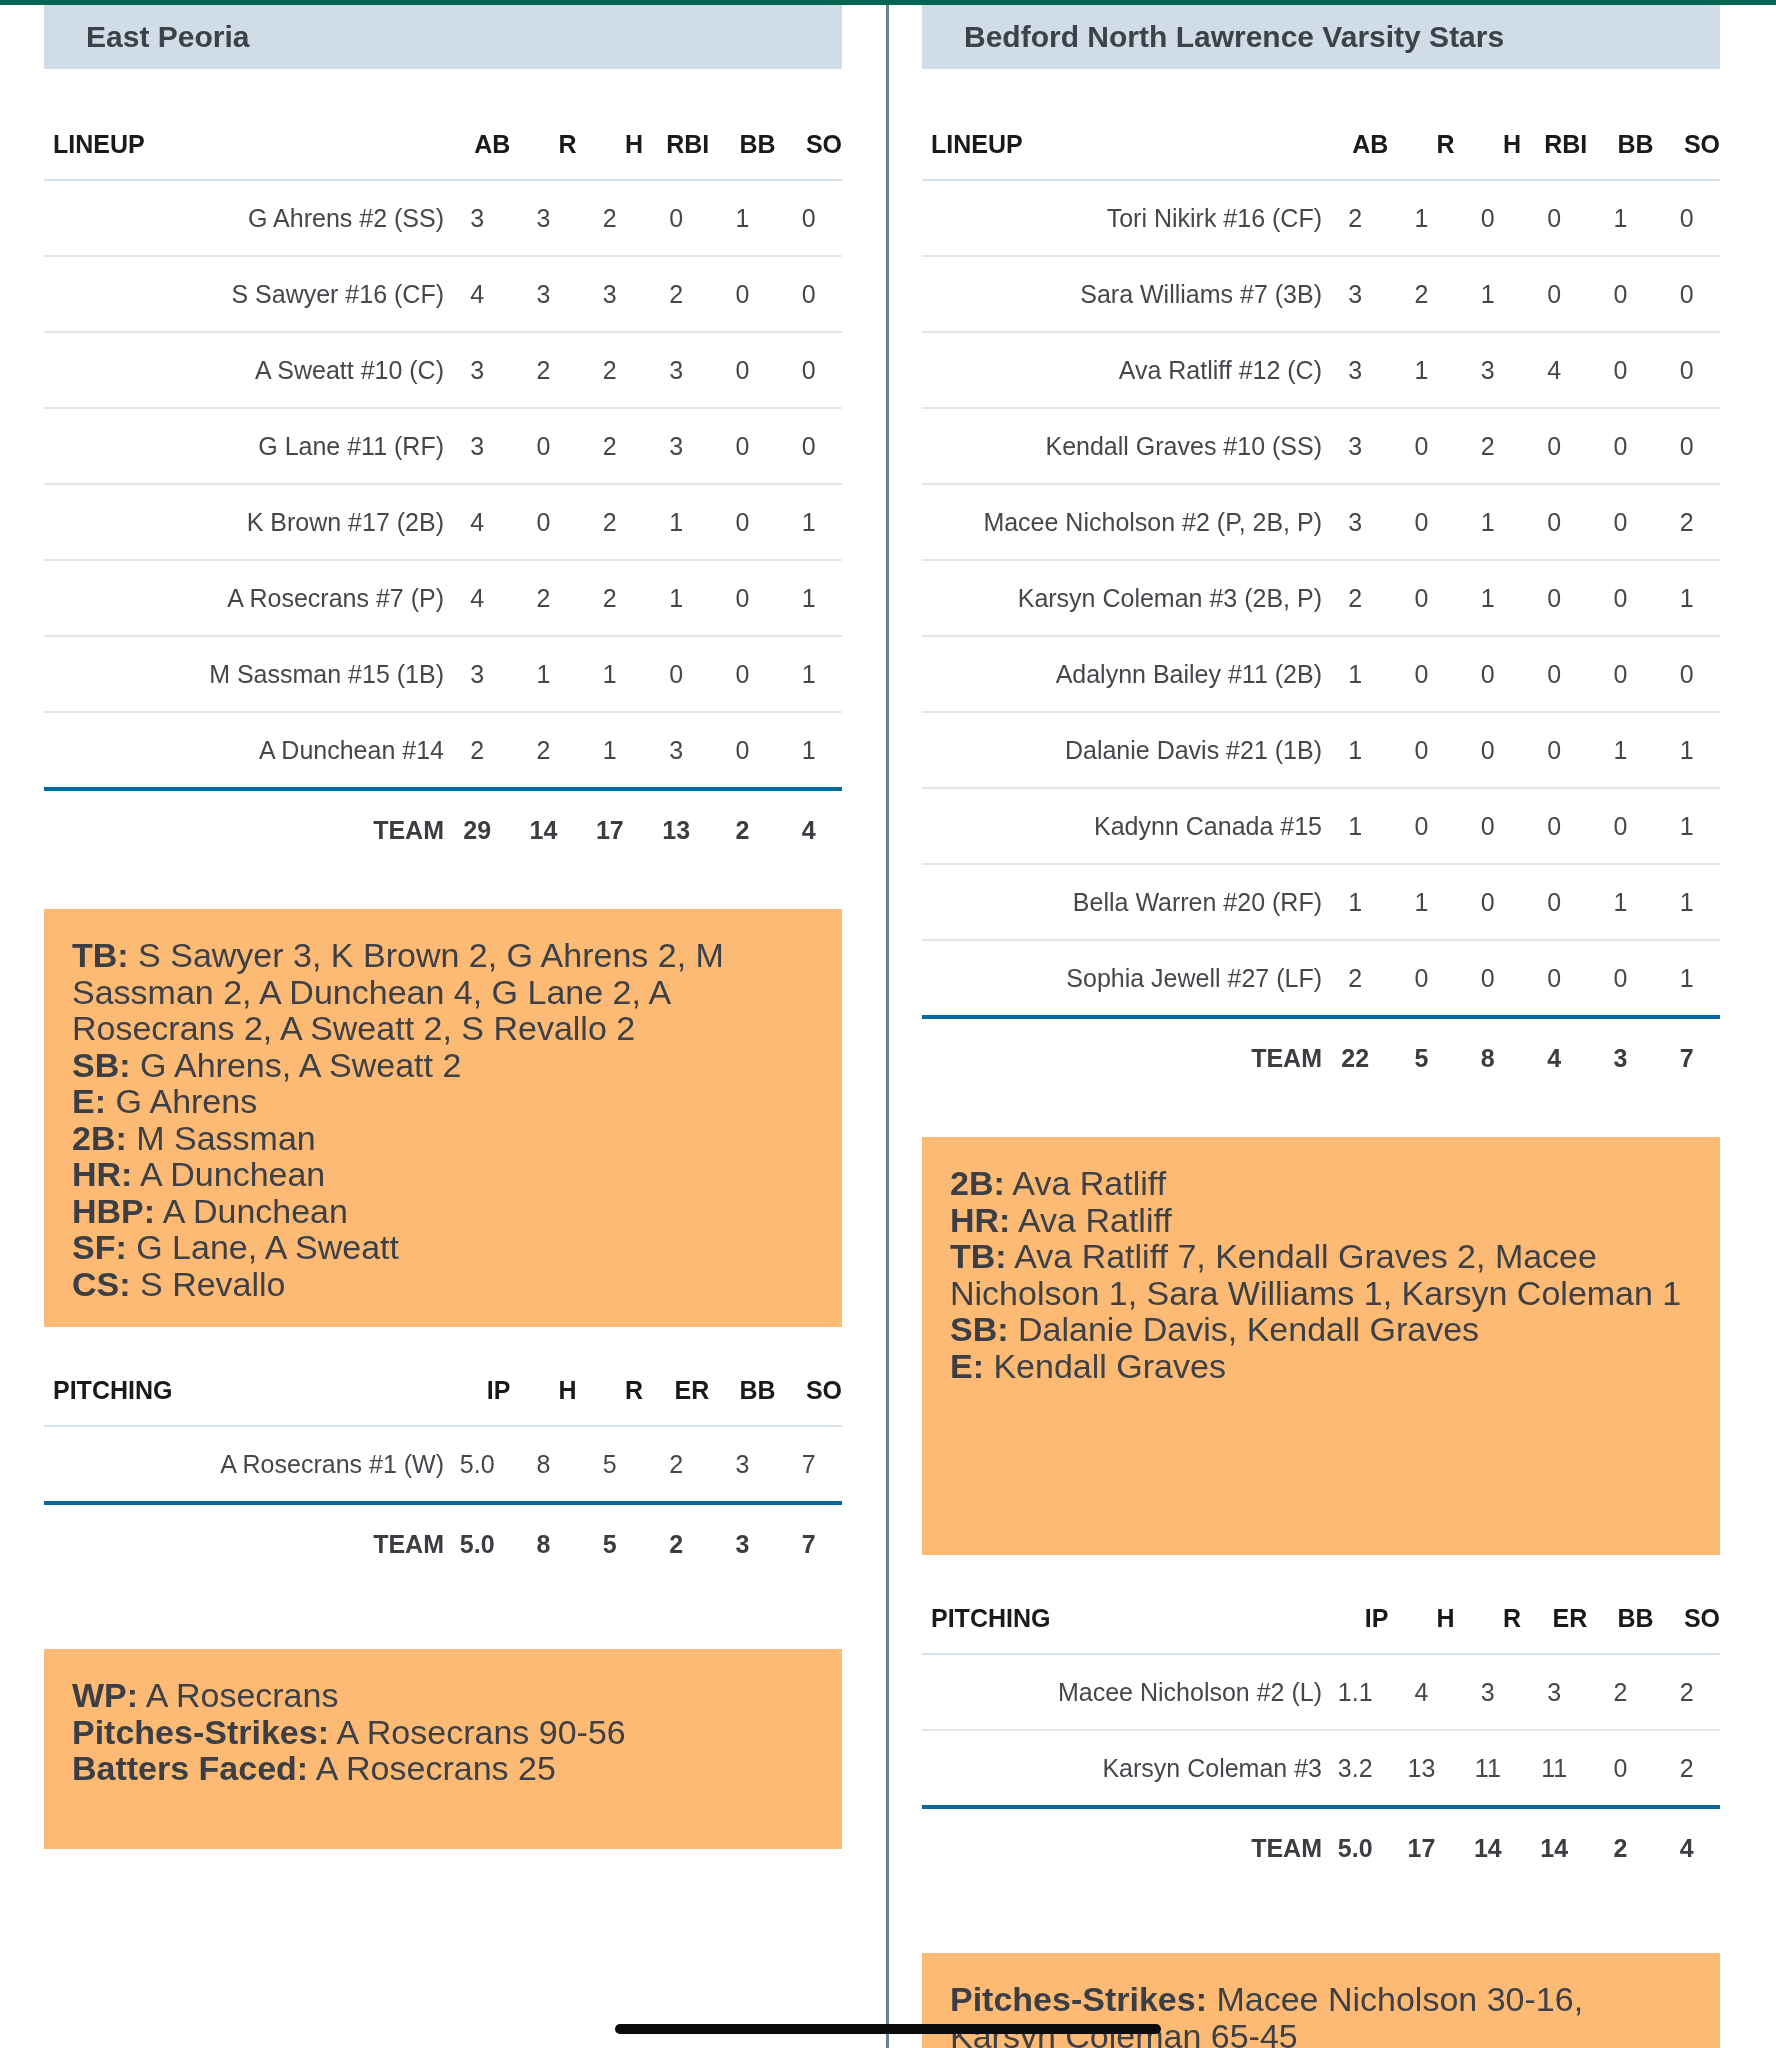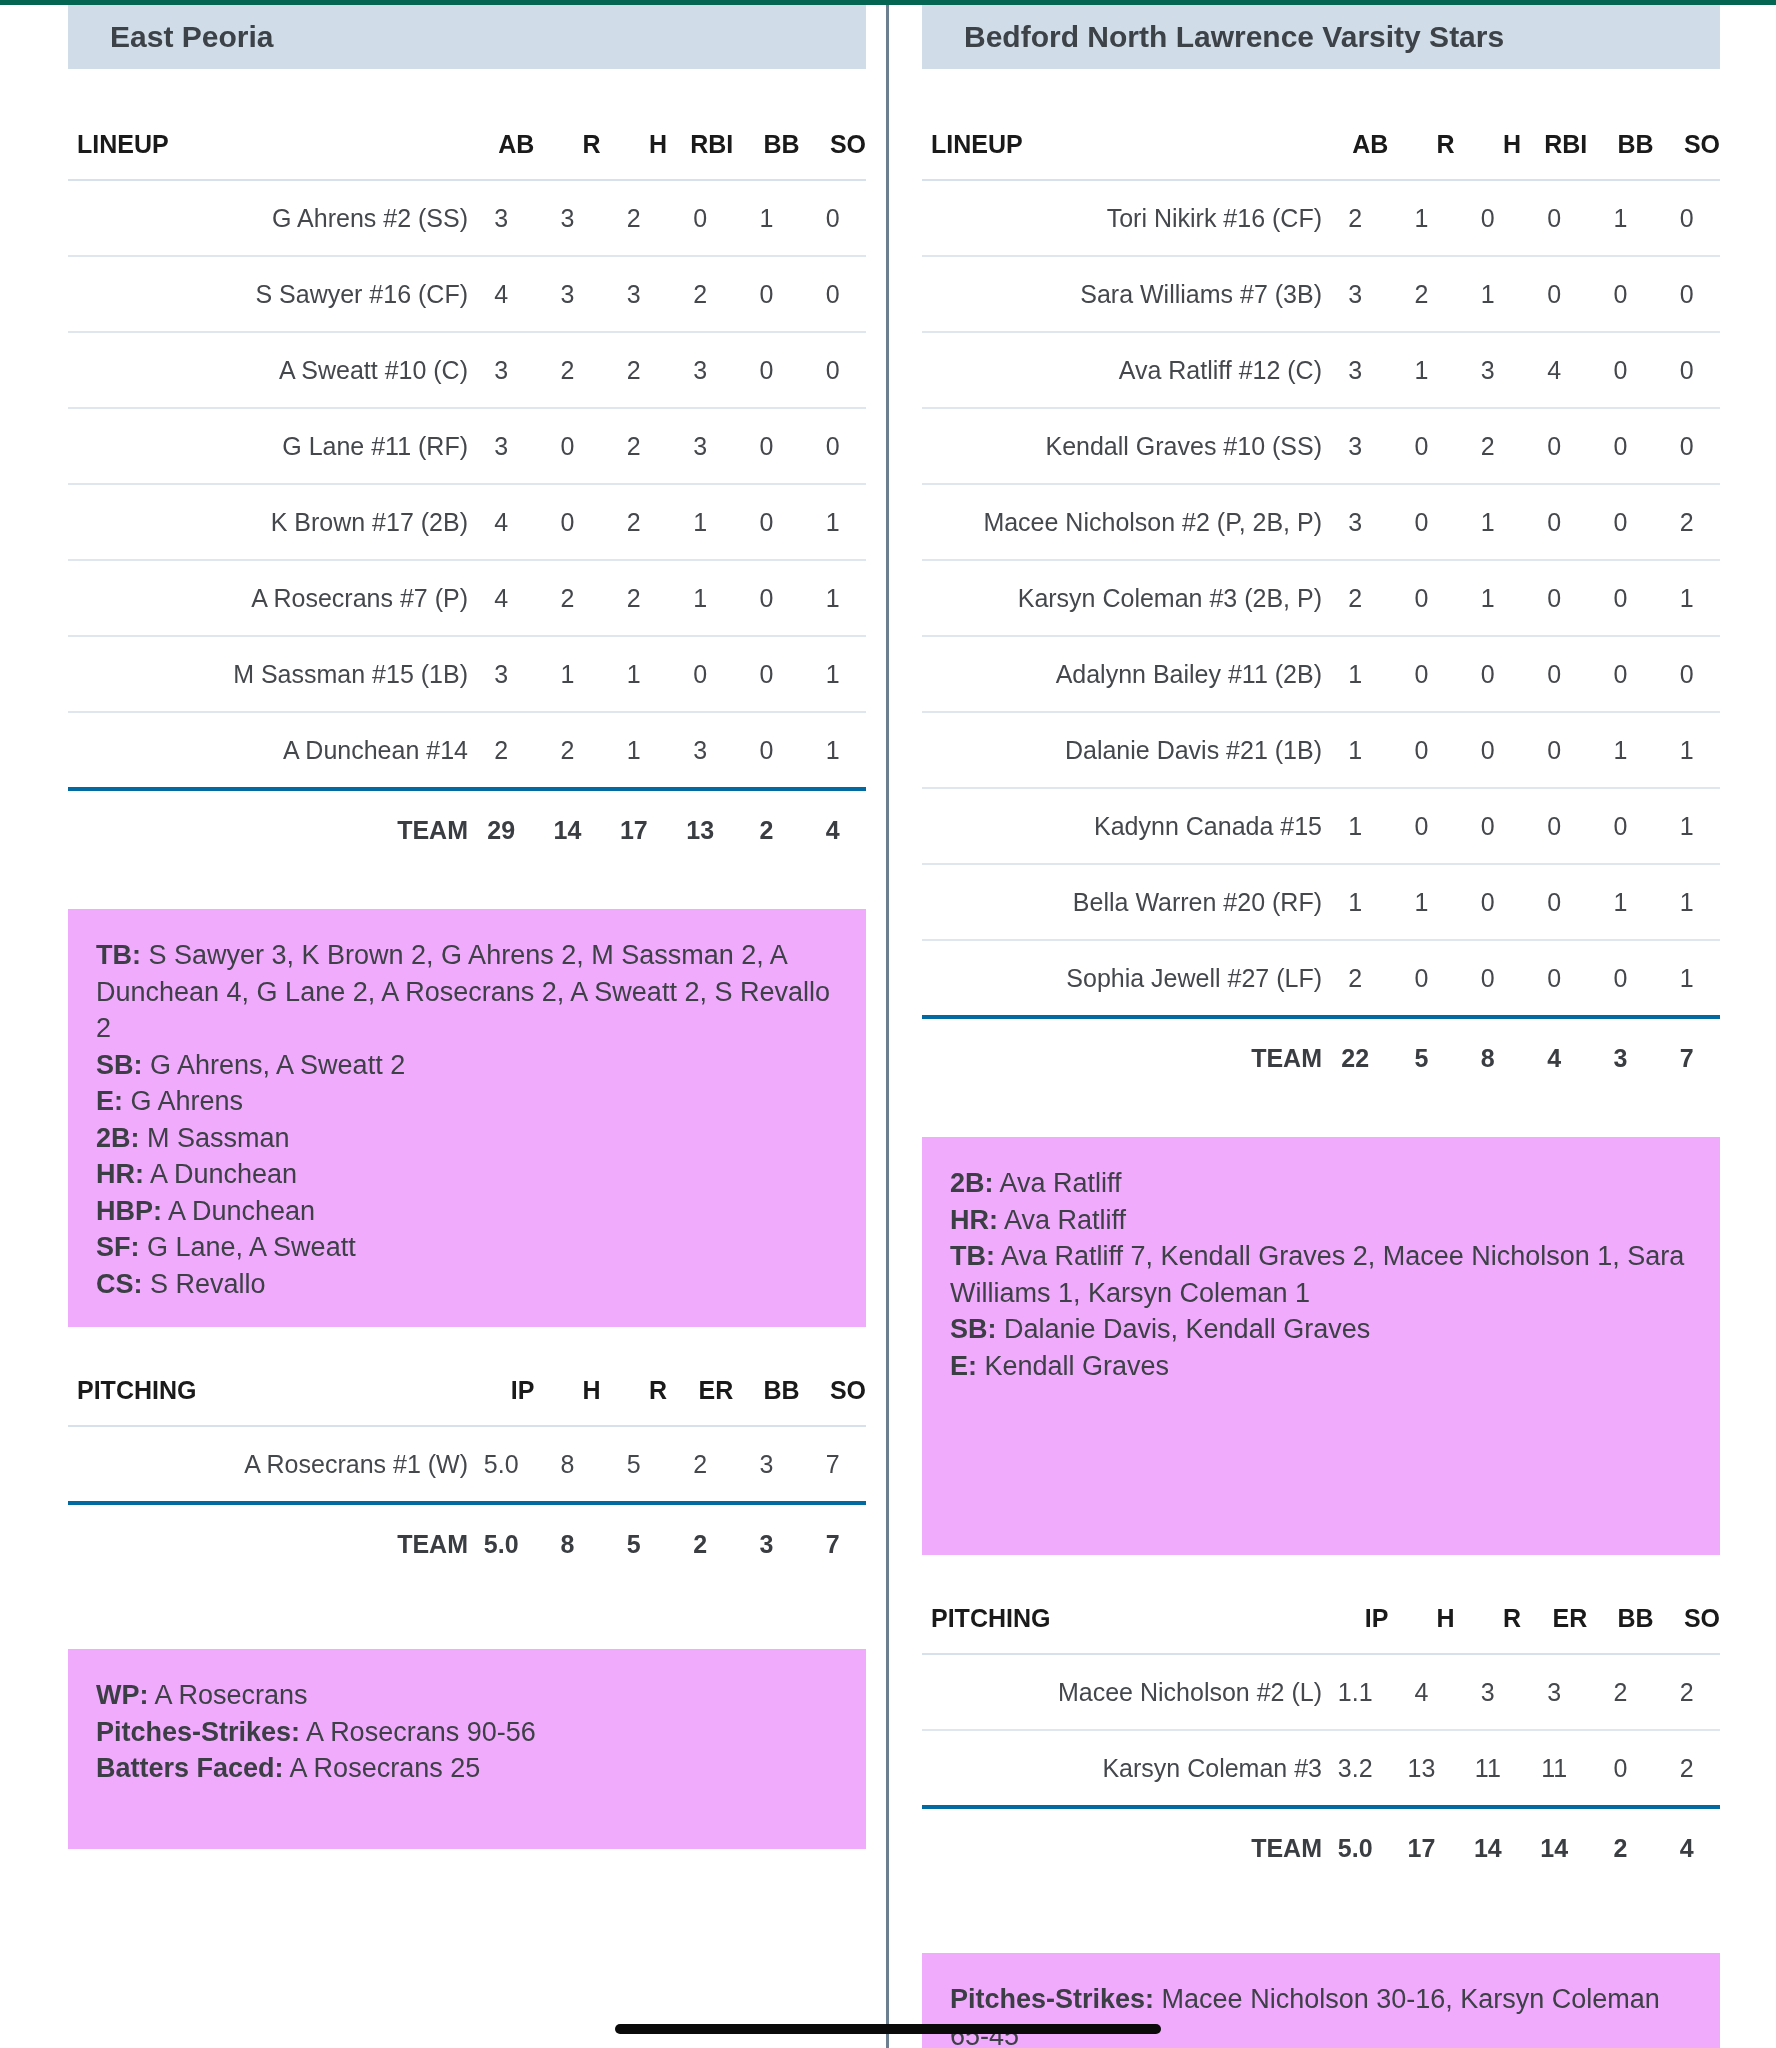--- a/index.html
+++ b/index.html
@@ -4,21 +4,21 @@
 <style>
   html, body { margin: 0; padding: 0; }
   body {
     width: 1776px; height: 2048px; overflow: hidden; position: relative;
     background: #ffffff; color: #3a3d42;
     font-family: "Liberation Sans", "DejaVu Sans", sans-serif;
   }
   .topbar { position: absolute; left: 0; top: 0; width: 1776px; height: 5px; background: #046553; }
   .divider { position: absolute; left: 886px; top: 5px; width: 3px; height: 2043px; background: #6b7f91; }
   .col { position: absolute; top: 5px; width: 798px; }
-  .col.left { left: 68px; }
+  .col.left { left: 44px; }
   .col.right { left: 922px; }
   .team-header {
     height: 64px; background: #d0dce7; display: flex; align-items: center;
     padding-left: 42px; font-weight: bold; font-size: 30px; color: #3d4248;
   }
   table.stats { border-collapse: collapse; width: 798px; margin-top: 40px; }
   table.stats th {
     font-weight: bold; font-size: 25px; color: #1a1a1a; text-align: right;
     height: 70px; border-bottom: 2px solid #d6e1ec; padding: 0; vertical-align: middle;
   }
@@ -27,21 +27,21 @@
     font-size: 25px; color: #44474c; text-align: center; height: 74px;
     border-bottom: 2px solid #dfe6ee; padding: 0; vertical-align: middle;
   }
   table.stats td.name { text-align: right; padding-left: 6px; }
   table.stats td.name.sub { padding-left: 47px; }
   table.stats col.c-name { width: 398px; }
   table.stats col.c-stat { width: 66px; }
   table.stats tr.last-player td { border-bottom: 4px solid #0369a1; }
   table.stats tr.team-row td { font-weight: bold; color: #3a3d42; border-bottom: none; height: 78px; }
   .notes {
-    background: #f0abfc; padding: 28px 28px 20px 28px; font-size: 27px; line-height: 36.5px;
+    background: #fdba74; padding: 28px 28px 20px 28px; font-size: 34px; line-height: 36.5px;
     color: #3d4046; box-sizing: border-box;
   }
   .notes .lbl { font-weight: bold; color: #3b3e44; }
   .home-indicator {
     position: absolute; left: 615px; top: 2024px; width: 546px; height: 10px;
     border-radius: 5px; background: #0a0a0a;
   }
 </style>
 </head>
 <body>

